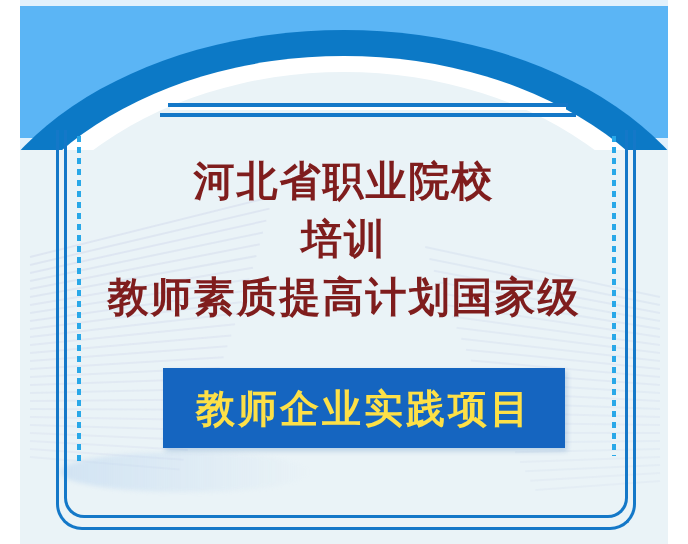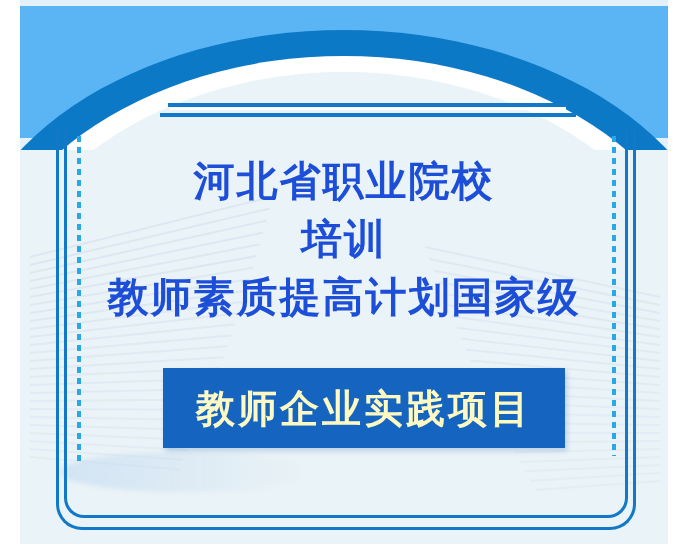--- a/index.html
+++ b/index.html
@@ -168,21 +168,21 @@
   
   .title-block {
     position: absolute;
     left: 0;
     top: 152px;
     width: 648px;
     text-align: center;
   }
   .title-line {
     display: block;
-    color: #1d4ed8;
+    color: #7f1d1d;
     font-weight: bold;
     font-size: 41px;
     line-height: 58px;
     letter-spacing: 2px;
     white-space: nowrap;
   }
 
   
   .banner {
     position: absolute;
@@ -190,21 +190,21 @@
     top: 368px;
     width: 402px;
     height: 80px;
     background: #1565c0;
     display: flex;
     align-items: center;
     justify-content: center;
     box-shadow: 2px 3px 5px rgba(20,90,170,.22);
   }
   .banner-text {
-    color: #fef9c3;
+    color: #fde047;
     font-weight: bold;
     font-size: 39px;
     letter-spacing: 3px;
     line-height: 1;
     white-space: nowrap;
   }
 
   
   .bottom-wave {
     position: absolute;

